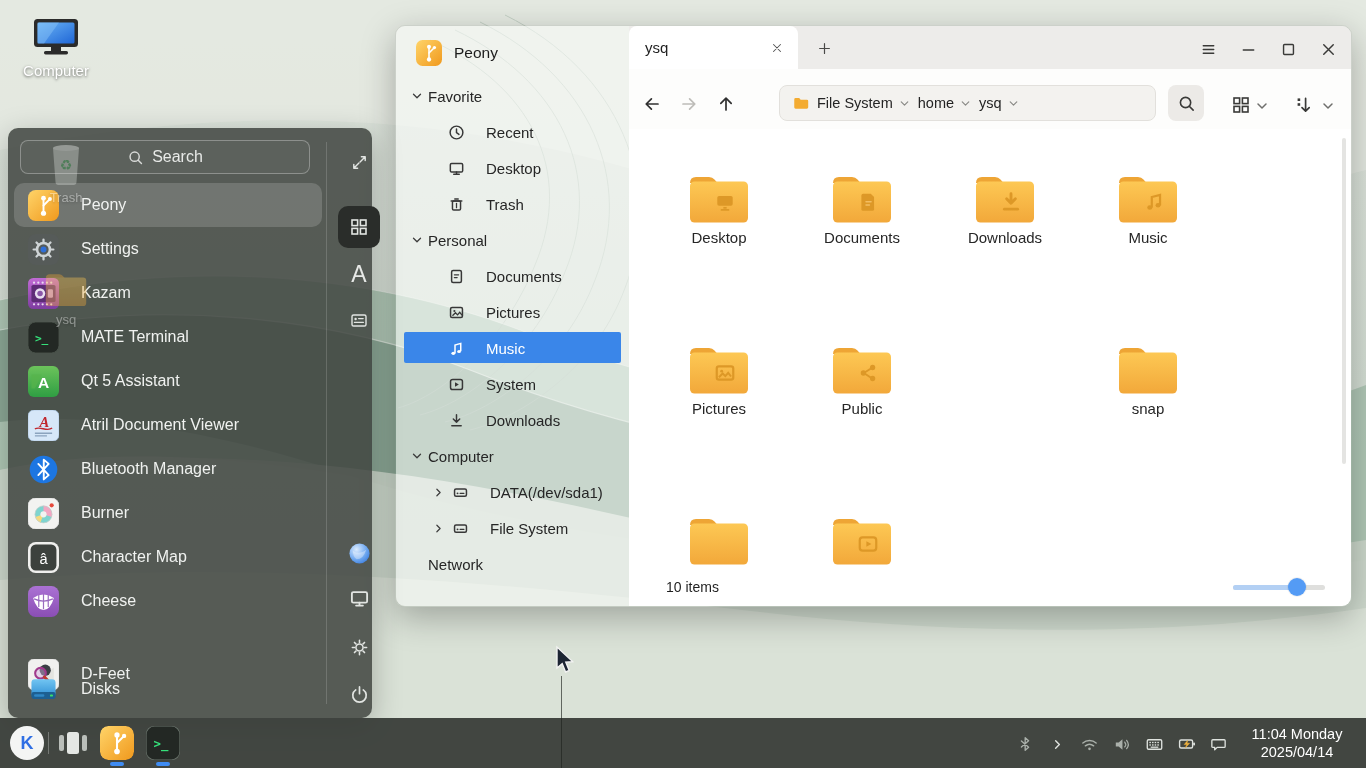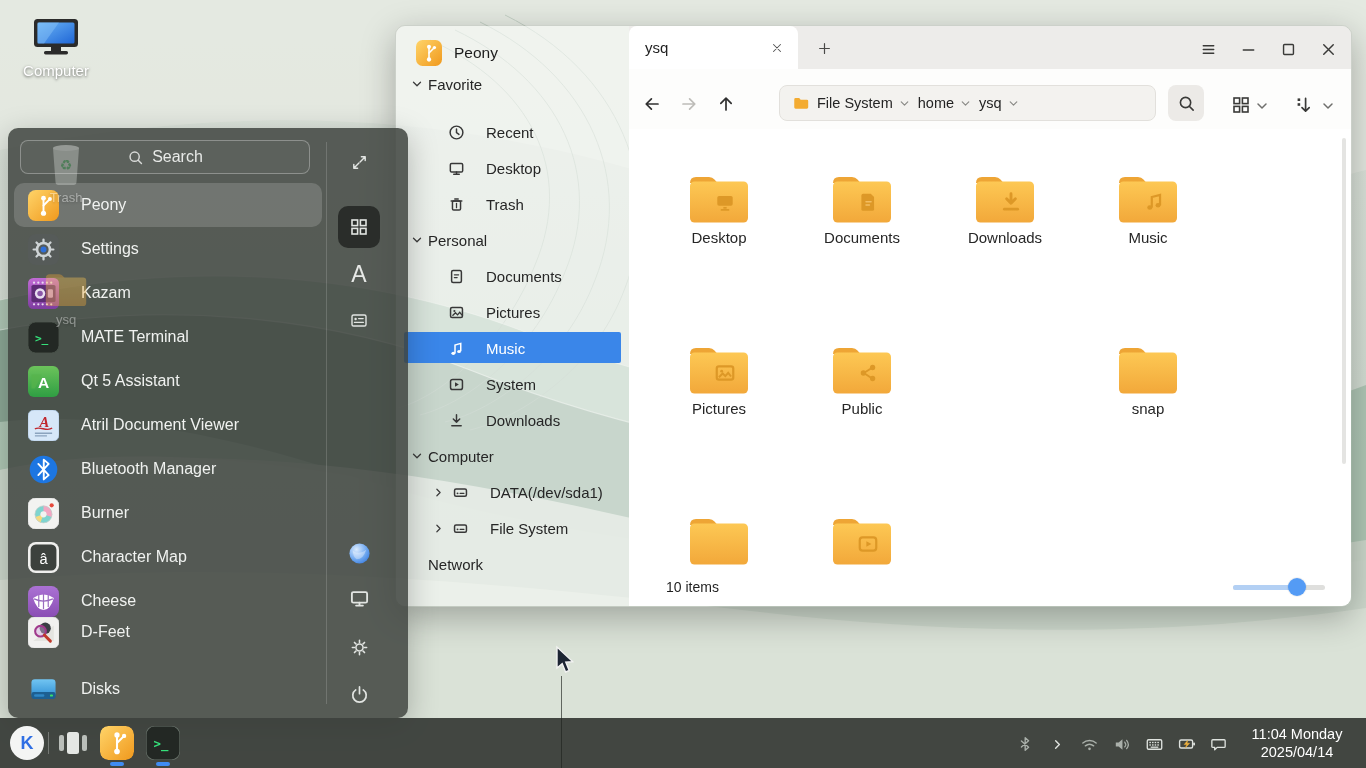--- a/index.html
+++ b/index.html
@@ -10,21 +10,21 @@
   
   .wall{position:absolute;inset:0;z-index:0;}
   .desk-icon{position:absolute;width:80px;text-align:center;z-index:1;cursor:default;}
   .desk-icon .dlabel{margin-top:4px;font-size:15px;color:#fff;text-shadow:0 1px 3px rgba(0,0,0,.6);}
   .ghost{opacity:.38;z-index:6;}
   .ghost .dlabel{font-size:13px;}
   .artifact-line{position:absolute;left:561px;top:676px;width:1px;height:92px;background:rgba(30,36,30,.65);z-index:30;}
   .cursor{position:absolute;left:553px;top:645px;z-index:40;}
 
   
-  .menu{position:absolute;left:8px;top:128px;width:400px;height:590px;z-index:5;
+  .menu{position:absolute;left:8px;top:128px;width:364px;height:590px;z-index:5;
     background:rgba(62,67,62,.85);border-radius:10px;box-shadow:0 8px 30px rgba(0,0,0,.25);}
   .menu .search{position:absolute;left:12px;top:12px;width:288px;height:32px;border-radius:8px;
     border:1px solid rgba(255,255,255,.30);display:flex;align-items:center;justify-content:center;gap:8px;
     color:#e8eae8;font-size:16px;background:rgba(255,255,255,.04);}
   .app-row{position:absolute;left:6px;width:308px;height:44px;border-radius:10px;
     display:flex;align-items:center;gap:22px;padding-left:14px;box-sizing:border-box;color:#f0f2f0;font-size:16px;}
   .app-row.sel{background:rgba(255,255,255,.16);}
   .app-ic{width:31px;height:31px;flex:0 0 31px;}
   .menu-divider{position:absolute;left:318px;top:14px;width:1px;height:562px;background:rgba(255,255,255,.16);}
   .rail-ic{position:absolute;left:330px;width:42px;height:42px;display:flex;align-items:center;justify-content:center;color:#e2e5e2;}
@@ -480,21 +480,21 @@
       <svg class="app-ic" viewBox="0 0 36 36">
           <rect width="36" height="36" rx="9" fill="url(#g-cheese)"></rect>
           <path d="M6 14 Q18 6 30 14 Q26 28 18 28 Q10 28 6 14 Z" fill="#fff"></path>
           <path d="M7 15 Q18 20 29 15" stroke="#9b6cc0" stroke-width="1.6" fill="none"></path>
           <g stroke="#9b6cc0" stroke-width="1.4">
             <path d="M12.5 10.5 V24.5 M18 9 V27 M23.5 10.5 V24.5"></path>
           </g>
         </svg>
       <span>Cheese</span>
     </div>
-    <div class="app-row" style="top:482px;">
+    <div class="app-row" style="top:524px;">
       <svg class="app-ic" viewBox="0 0 36 36">
           <rect width="36" height="36" rx="7" fill="#f1f1ef" stroke="#ddd" stroke-width="1"></rect>
           <path d="M6 28 L30 28 L30 10 z" fill="#e4e4e0"></path>
           <circle cx="20" cy="13" r="6.5" fill="#3a3f44"></circle>
           <circle cx="14.5" cy="16.5" r="6.2" fill="rgba(210,170,225,.45)" stroke="#a03a8c" stroke-width="2.4"></circle>
           <path d="M19 21 L26 28" stroke="#c0392b" stroke-width="3.4" stroke-linecap="round"></path>
         </svg>
       <span>D-Feet</span>
     </div>
     <div class="app-row" style="top:539px;">
@@ -561,21 +561,21 @@
             <path d="M18 18 L24.5 11.5"></path>
           </g>
           <circle cx="18" cy="9.5" r="2.8" fill="#fff"></circle>
           <circle cx="18" cy="27" r="3" fill="#fff"></circle>
           <circle cx="25.5" cy="10.5" r="2.3" fill="#fff"></circle>
         </svg>
       <div class="fm-title">Peony</div>
 
       <div class="side-sel"></div>
 
-      <div class="side-row" style="top:42px;align-items:center;">
+      <div class="side-row" style="top:54px;align-items:center;">
         <svg class="chev" viewBox="0 0 16 16">
             <use href="#ic-chevd"></use>
           </svg>
         <span class="sec-label">Favorite</span>
       </div>
       <div class="side-row" style="top:90px;">
         <svg class="sic" style="margin-left:52px;" viewBox="0 0 16 16">
             <use href="#ic-clock"></use>
           </svg>
         <span class="slabel">Recent</span>

